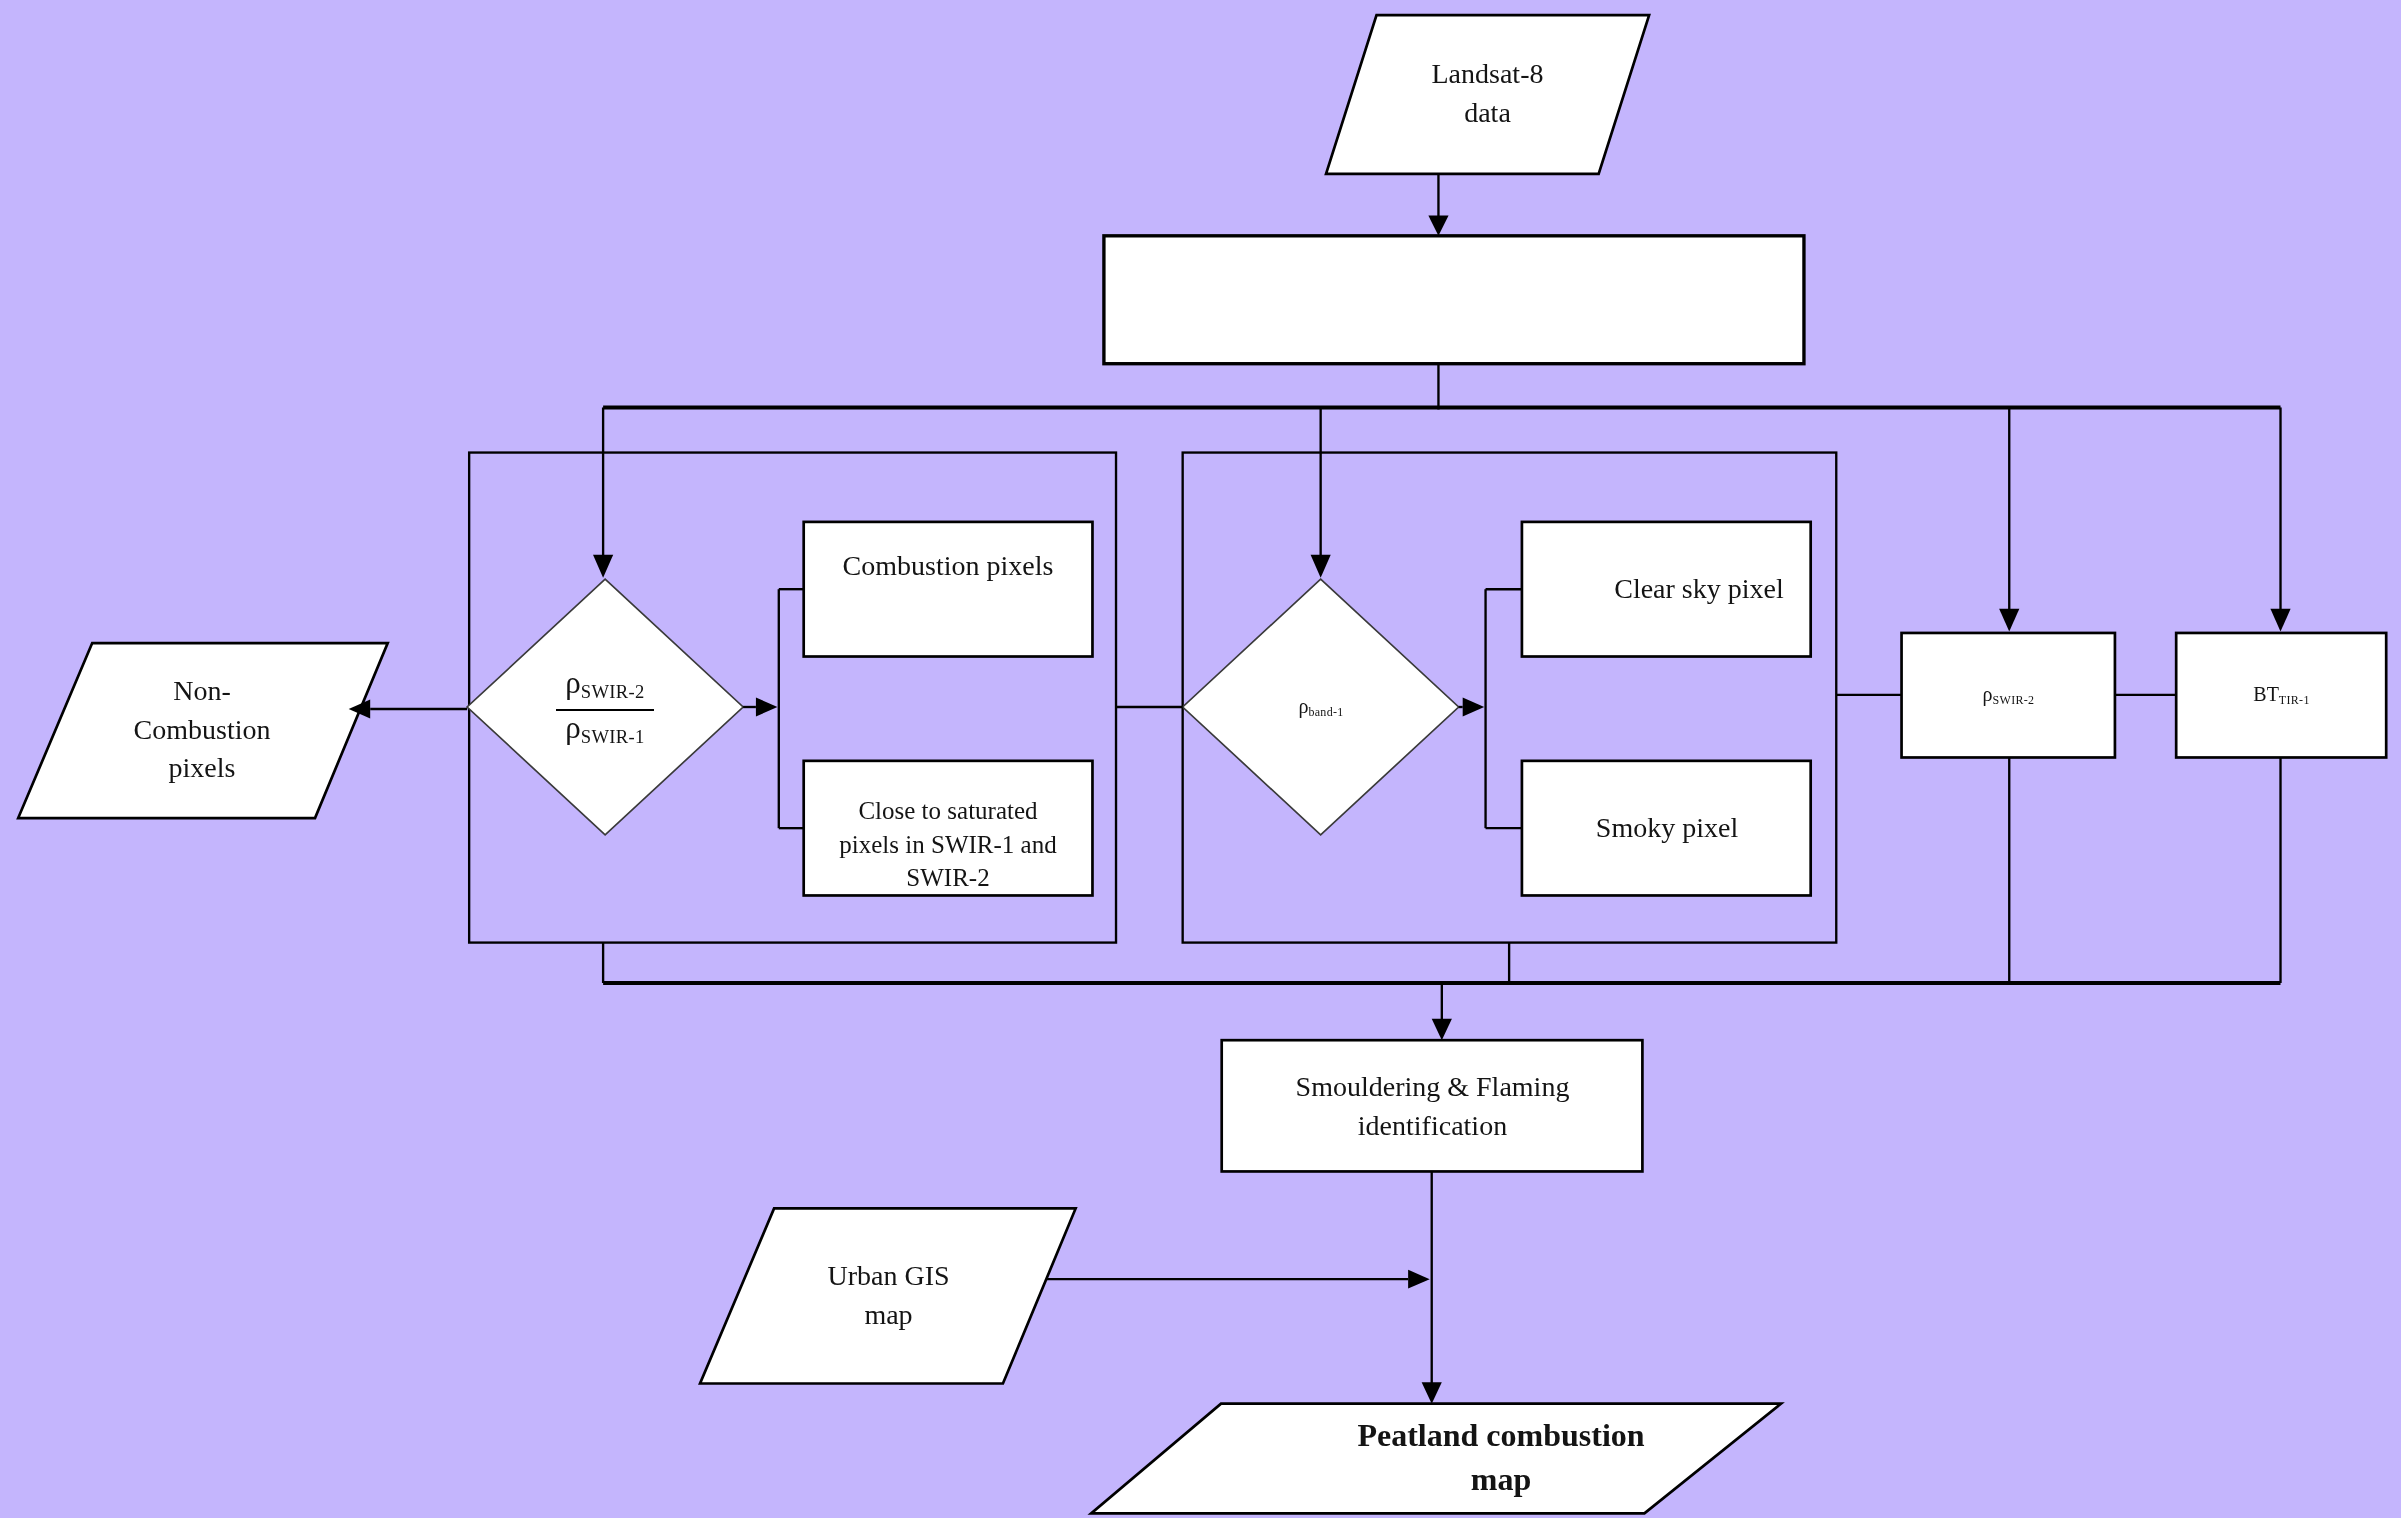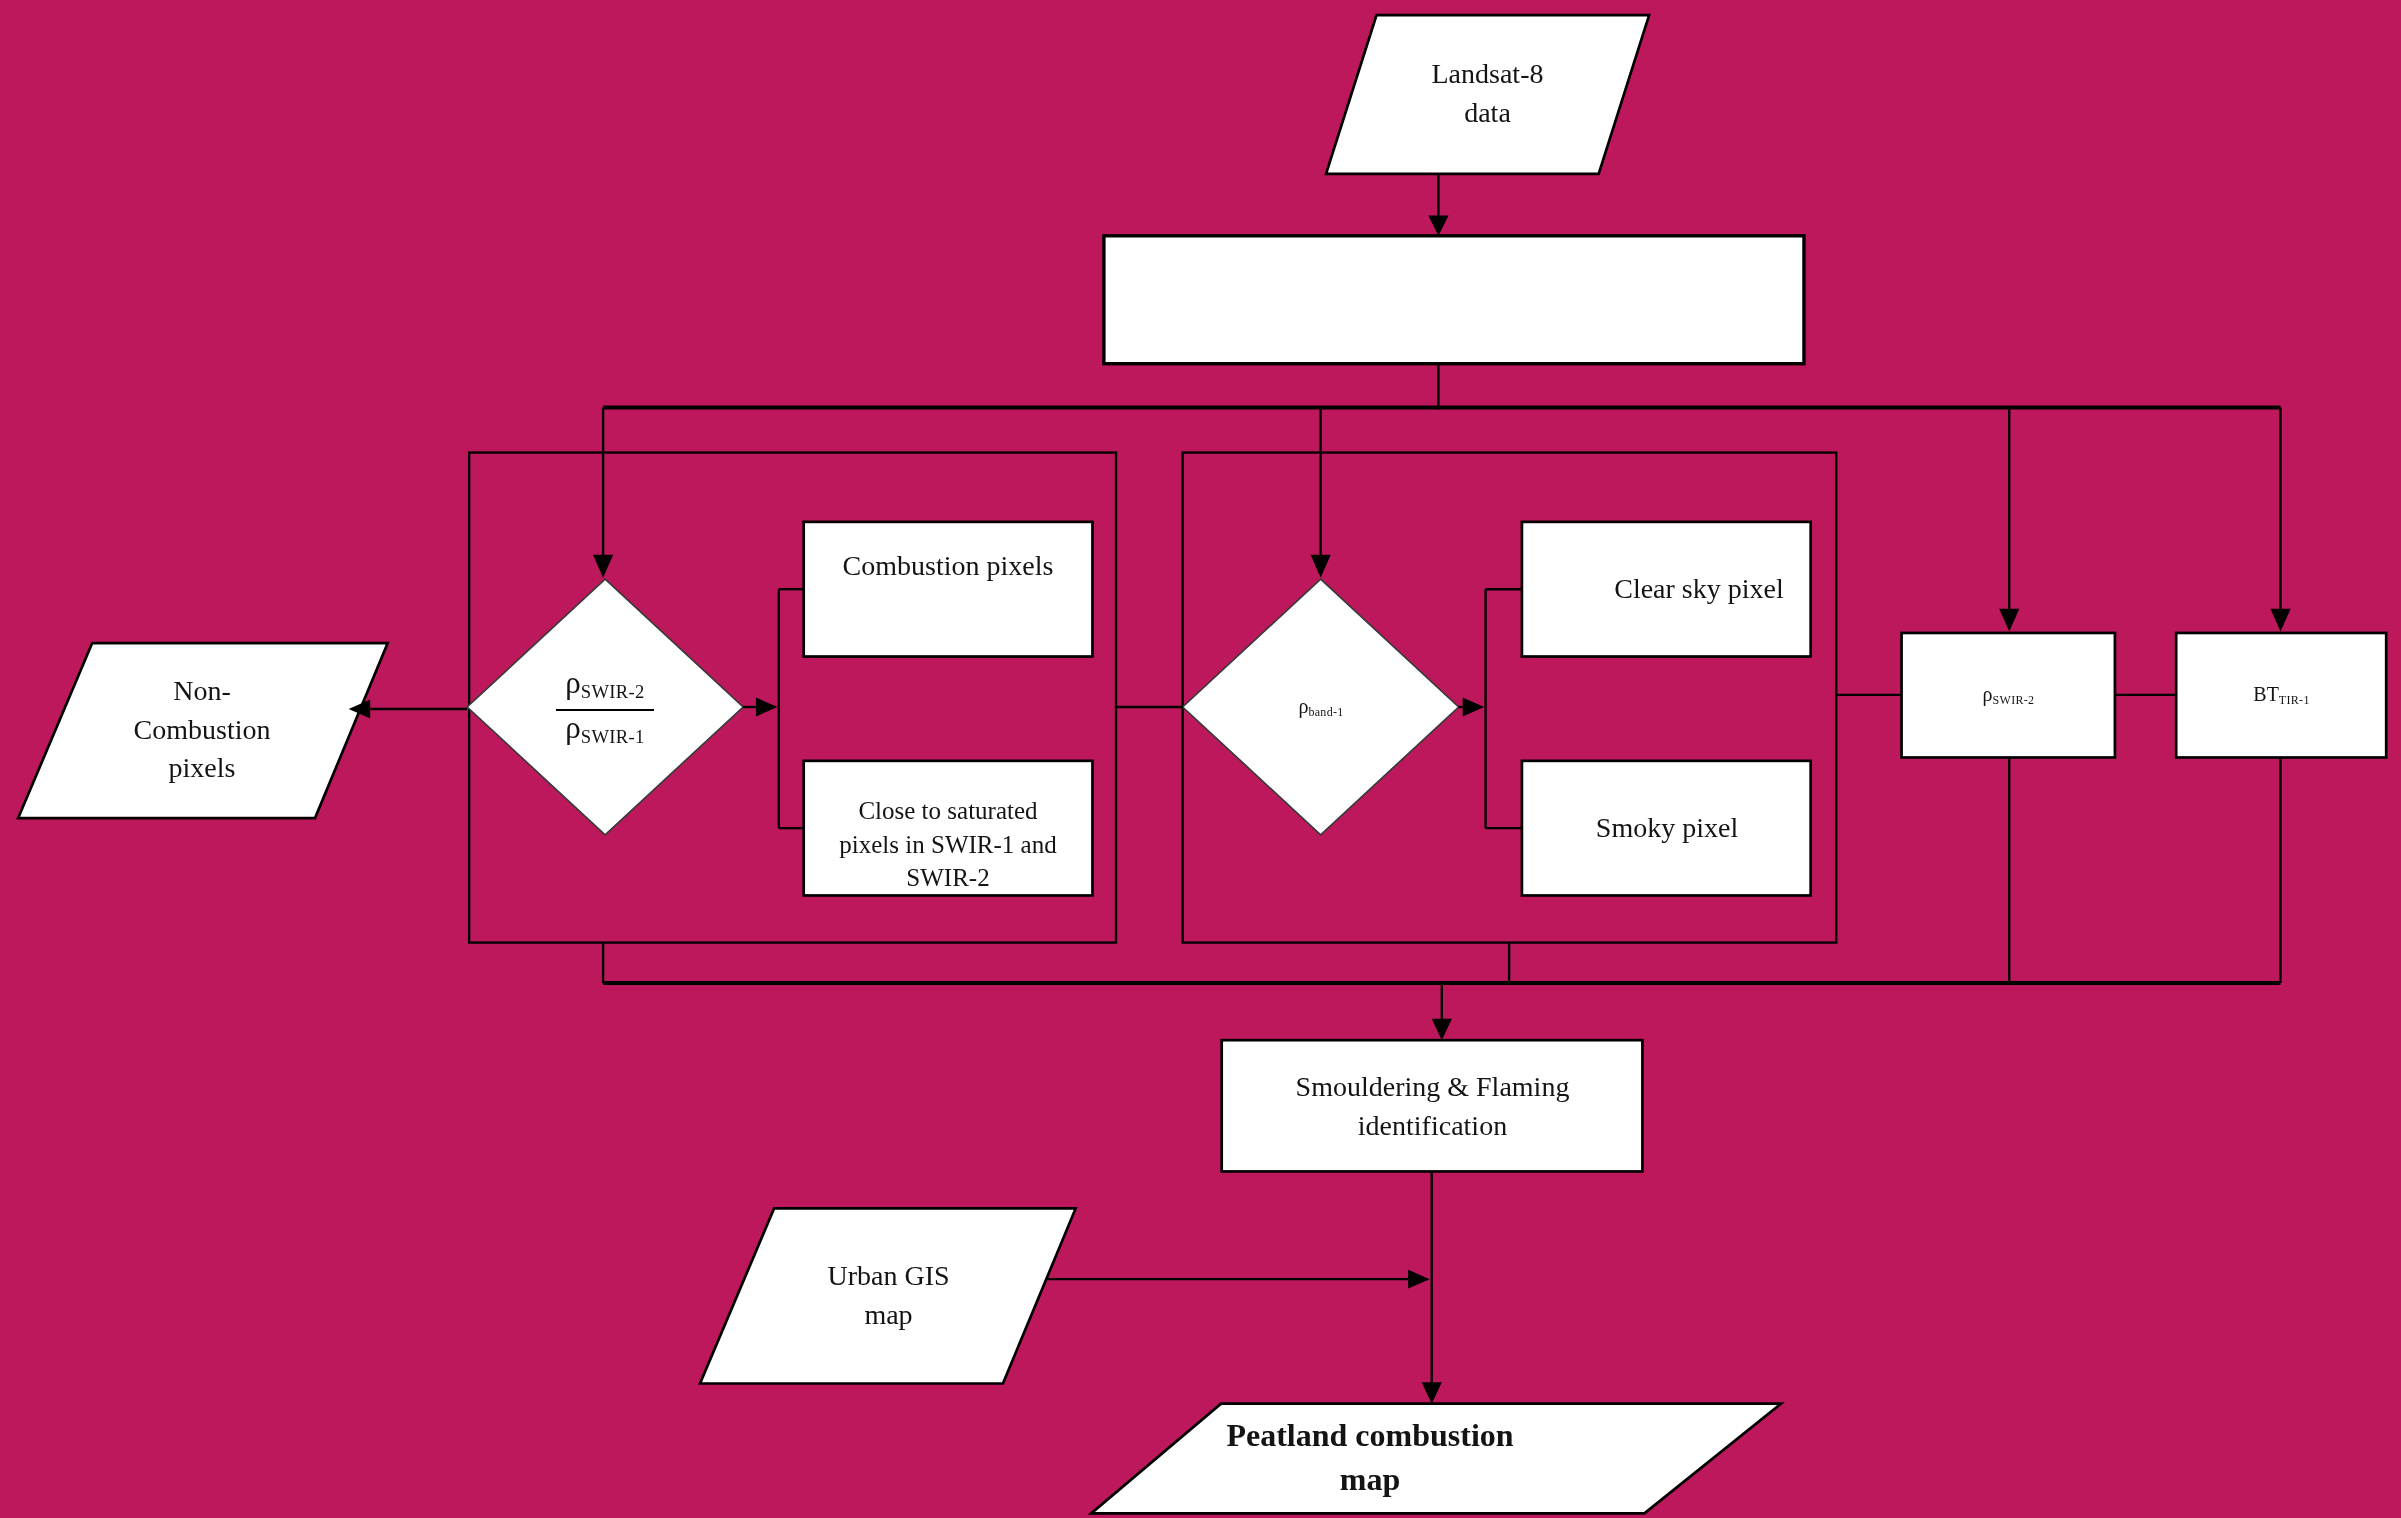--- a/index.html
+++ b/index.html
@@ -1,20 +1,20 @@
 <!DOCTYPE html>
 <html style="font-size:10.8px"><head>
 <meta charset="utf-8">
 <style>
   html, body { margin: 0; padding: 0; background: #ffffff; }
   .canvas {
     position: relative;
     width: 2401px;
     height: 1519px;
-    background: #be185d;
+    background: #c4b5fd;
     font-family: "Liberation Serif", "DejaVu Serif", serif;
     color: #141414;
     overflow: hidden;
   }
   svg.wires { position: absolute; left: 0; top: 0; width: 2401px; height: 1519px; }
   .shape { fill: #ffffff; stroke: #000000; stroke-width: 4; }
   .shape.thin { fill: none; stroke-width: 3.5; }
   .shape.th { stroke-width: 5; }
   .shape.diamond { stroke: #3a3a3a; stroke-width: 2.5; }
   .c { stroke: #000000; stroke-width: 3.5; fill: none; }
@@ -165,19 +165,19 @@
   <div class="lbl" style="left:1229px; top:1044px; width:407px; height:125px;">
     <span class="ln">Smouldering &amp; Flaming</span>
     <span class="ln">identification</span>
   </div>
 
   <div class="lbl" style="left:744px; top:1225px; width:289px; height:141px;">
     <span class="ln">Urban GIS</span>
     <span class="ln">map</span>
   </div>
 
-  <div class="lbl bold-lbl" style="left:1104px; top:1407px; width:532px; height:101px;">
+  <div class="lbl bold-lbl" style="left:1235px; top:1407px; width:532px; height:101px;">
     <span class="ln">Peatland combustion</span>
     <span class="ln">map</span>
   </div>
 
 </div>
 
 
 </body></html>

